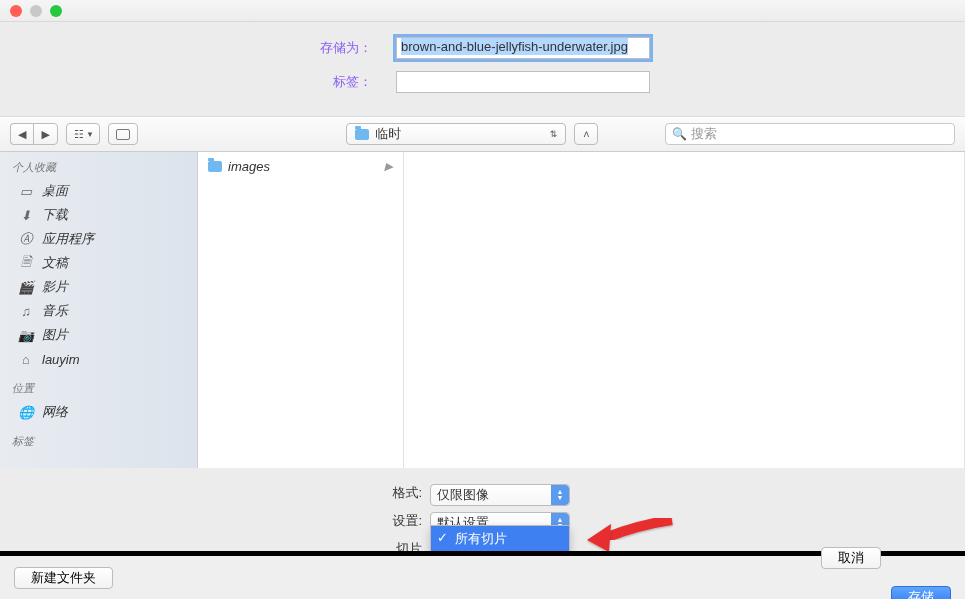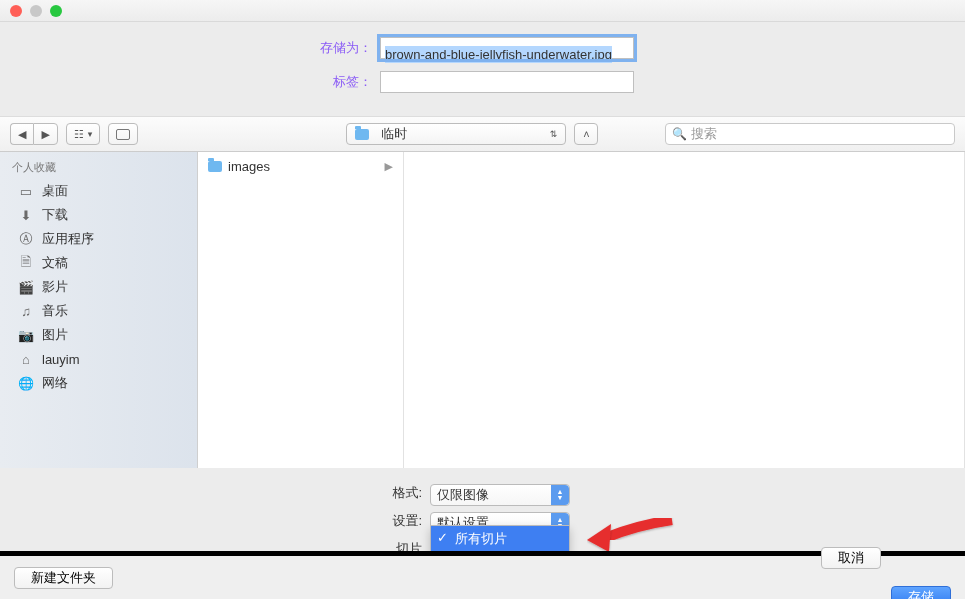--- a/index.html
+++ b/index.html
@@ -7,38 +7,38 @@
 
 .titlebar { height: 22px; display: flex; align-items: center; padding-left: 10px; gap: 8px; background: linear-gradient(#f6f6f6,#ececec); border-bottom: 1px solid #d9d9d9; }
 .tl-btn { width: 12px; height: 12px; border-radius: 50%; }
 .tl-red { background: #ff5f57; }
 .tl-yellow { background: #c8c8c8; }
 .tl-green { background: #28c840; }
 
 .top-fields { padding: 12px 0 14px; }
 .field-row { display: flex; align-items: center; height: 28px; margin-bottom: 6px; }
 .field-label { width: 380px; text-align: right; padding-right: 8px; color: #8b5cf6; }
-.text-input { width: 254px; height: 22px; border: 1px solid #bfbfbf; background: #fff; padding: 8px 4px; font-size: 13px; }
+.text-input { width: 254px; height: 22px; border: 1px solid #bfbfbf; background: #fff; padding: 0 4px; font-size: 13px; margin-left: 16px; }
 .focused { outline: 3px solid #7fb2ef; outline-offset: 0; }
 .selected-text { background: #b4d7fe; display: inline-block; padding: 1px 0; }
 
 .toolbar { height: 36px; background: linear-gradient(#fcfcfc,#f0f0f0); border-top: 1px solid #ddd; border-bottom: 1px solid #ccc; display: flex; align-items: center; padding: 0 10px; gap: 8px; }
 .nav-btns { display: flex; }
 .btn { height: 22px; background: linear-gradient(#ffffff,#f3f3f3); border: 1px solid #bcbcbc; border-radius: 4px; display: flex; align-items: center; justify-content: center; padding: 0 7px; color: #555; font-size: 11px; cursor: pointer; }
 .nav-btns .btn:first-child { border-radius: 4px 0 0 4px; border-right: none; }
 .nav-btns .btn:last-child { border-radius: 0 4px 4px 0; }
-.path-select { flex: 0 0 auto; margin-left: 200px; height: 22px; background: linear-gradient(#fff,#f4f4f4); border: 1px solid #bcbcbc; border-radius: 4px; display: flex; align-items: center; padding: 0 8px; gap: 12px; width: 220px; }
+.path-select { flex: 0 0 auto; margin-left: 200px; height: 22px; background: linear-gradient(#fff,#f4f4f4); border: 1px solid #bcbcbc; border-radius: 4px; display: flex; align-items: center; padding: 0 8px; gap: 6px; width: 220px; }
 .folder-ico { width: 14px; height: 11px; background: #6fb8f0; border-radius: 2px; position: relative; }
 .folder-ico::before { content: ""; position: absolute; top: -3px; left: 0; width: 6px; height: 3px; background: #6fb8f0; border-radius: 1px 1px 0 0; }
 .caret { font-size: 9px; color: #555; }
 .expand-btn { width: 24px; }
 .search-box { margin-left: auto; width: 290px; height: 22px; border: 1px solid #c9c9c9; border-radius: 4px; background: #fff; display: flex; align-items: center; padding: 0 6px; gap: 4px; color: #999; }
 .search-ico { font-size: 12px; }
 
-.browser { display: flex; height: 316px; background: #fff; }
+.browser { display: flex; height: 316px; background: #fff; font-style: italic; }
 .sidebar { width: 198px; background: linear-gradient(90deg,#e8ecf1,#dce3ec); border-right: 1px solid #cfcfcf; padding-top: 4px; }
 .side-head { font-size: 11px; color: #777; padding: 4px 12px; }
 .side-item { display: flex; align-items: center; gap: 8px; padding: 3px 18px; height: 24px; color: #333; cursor: pointer; }
 .side-ico { width: 16px; height: 14px; display: flex; align-items: center; justify-content: center; color: #6a6a6a; font-size: 13px; }
 .col { border-right: 1px solid #e2e2e2; padding: 4px 0; }
 .col1 { width: 206px; }
 .col2 { flex: 1; }
 .col-item { display: flex; align-items: center; padding: 3px 10px; justify-content: space-between; }
 .col-item-left { display: flex; align-items: center; gap: 6px; }
 .disclose { color: #999; font-size: 11px; }
@@ -137,24 +137,26 @@
         <span>音乐</span>
       </div>
     <div class="side-item">
         <span class="side-ico">📷</span>
         <span>图片</span>
       </div>
     <div class="side-item">
         <span class="side-ico">⌂</span>
         <span>lauyim</span>
       </div>
+    <div class="side-head" style="margin-top:6px">位置</div>
     <div class="side-item">
         <span class="side-ico">🌐</span>
         <span>网络</span>
       </div>
+    <div class="side-head" style="margin-top:6px">标签</div>
   </div>
   <div class="col col1">
     <div class="col-item">
       <div class="col-item-left">
         <span class="folder-ico"></span>
         <span>images</span>
       </div>
       <span class="disclose">▶</span>
     </div>
   </div>

